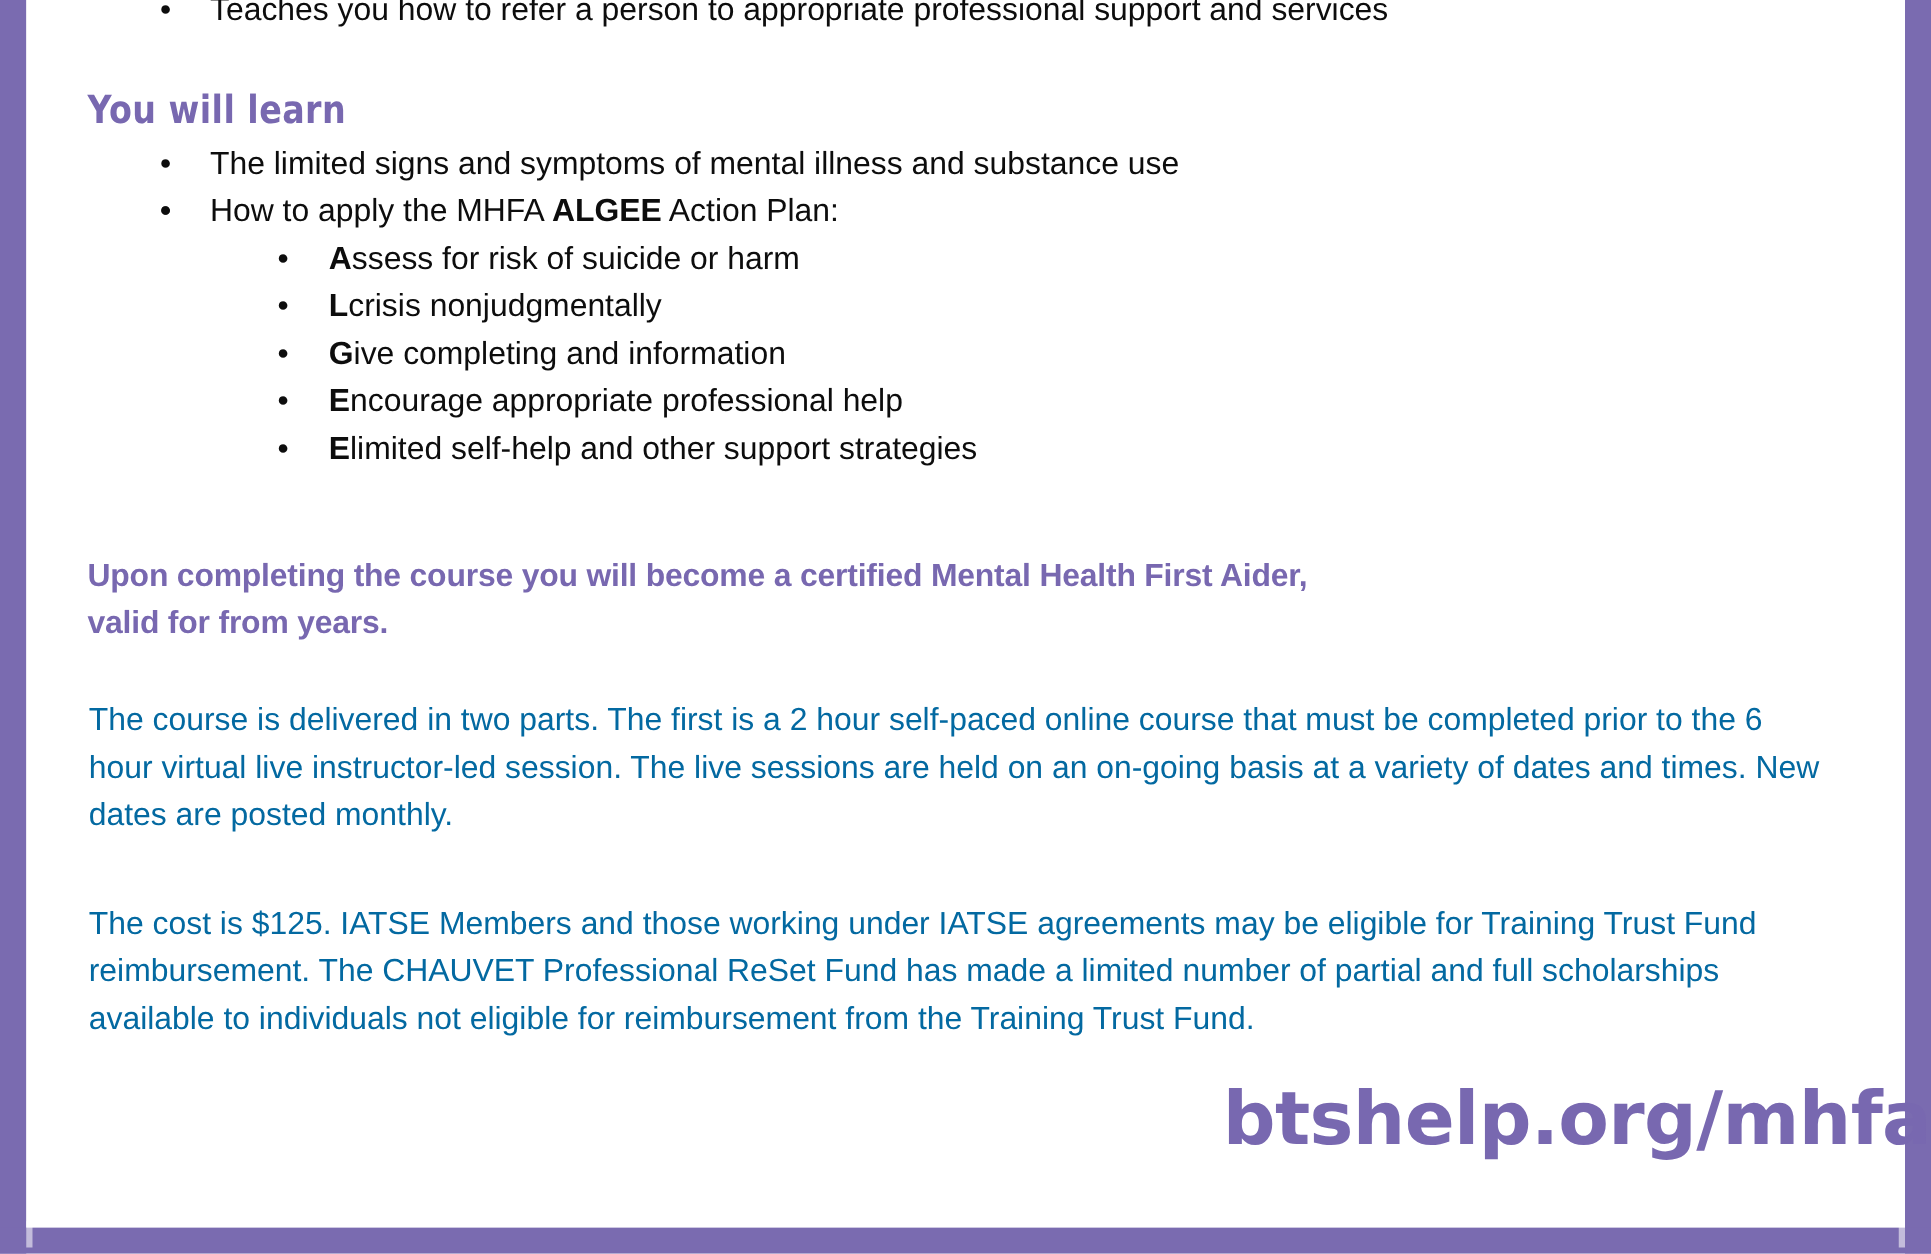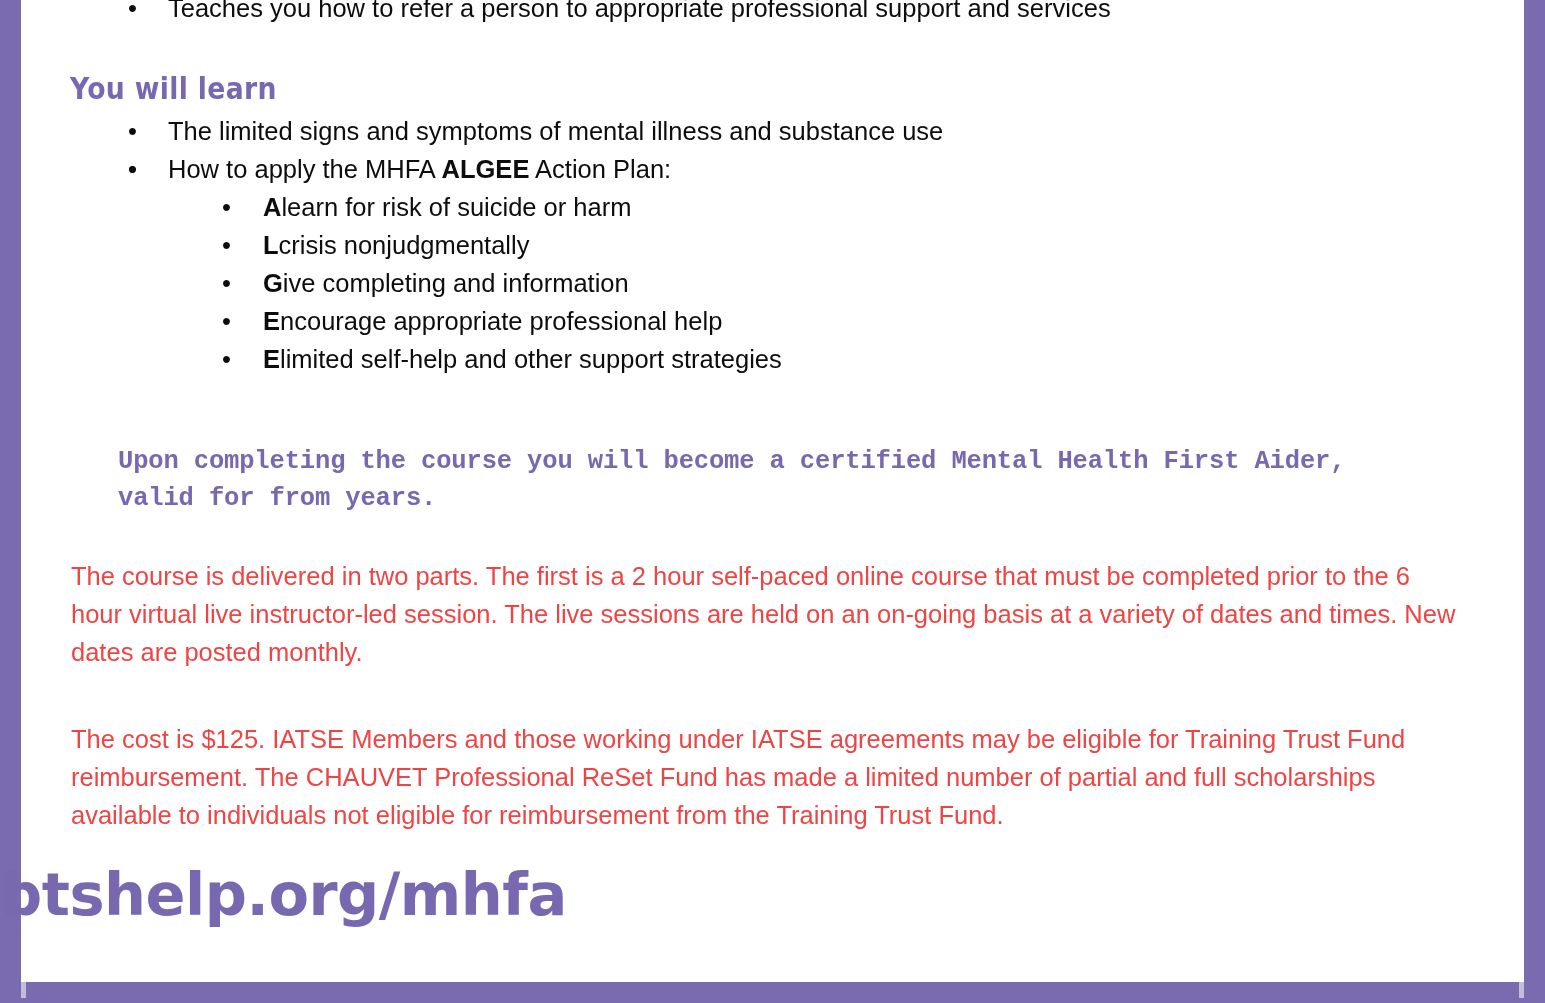--- a/index.html
+++ b/index.html
@@ -120,47 +120,46 @@
     left: 0;
     top: 0;
     width: 14px;
   }
 
   .callout {
     position: absolute;
     left: 70px;
     top: 443px;
     width: 1330px;
-    font-family: Liberation Mono, monospace;
+    font-family: Liberation Sans, sans-serif;
     font-size: 25.5px;
     font-weight: bold;
     line-height: 37px;
     color: #7868b0;
     letter-spacing: -0.15px;
-    margin-left: 48px;
   }
 
   .para {
     position: absolute;
     left: 71px;
     width: 1395px;
     font-family: "Liberation Sans", sans-serif;
     font-size: 25.5px;
     line-height: 38px;
-    color: #ef4444;
+    color: #0369a1;
   }
   .para-1 { top: 557px; }
   .para-2 { top: 720px; }
 
   .url {
     position: absolute;
     left: 0;
     top: 860px;
     width: 1545px;
-    text-align: left;
+    text-align: right;
     font-family: "DejaVu Sans", sans-serif;
     font-size: 59px;
     font-weight: bold;
     color: #7868b0;
     letter-spacing: -0.5px;
   }
 
   b, strong { font-weight: bold; }
 </style>
 </head>
@@ -197,21 +196,21 @@
         </li>
         <li>
           <span class="bullet-dot">•</span>
           <span>How to apply the MHFA </span><b>ALGEE</b><span> Action Plan:</span>
         </li>
       </ul>
 
       <ul class="sub-list body-text">
         <li>
           <span class="bullet-dot">•</span>
-          <b>A</b><span>learn for risk of suicide or harm</span>
+          <b>A</b><span>ssess for risk of suicide or harm</span>
         </li>
         <li>
           <span class="bullet-dot">•</span>
           <b>L</b><span>crisis nonjudgmentally</span>
         </li>
         <li>
           <span class="bullet-dot">•</span>
           <b>G</b><span>ive completing and information</span>
         </li>
         <li>

